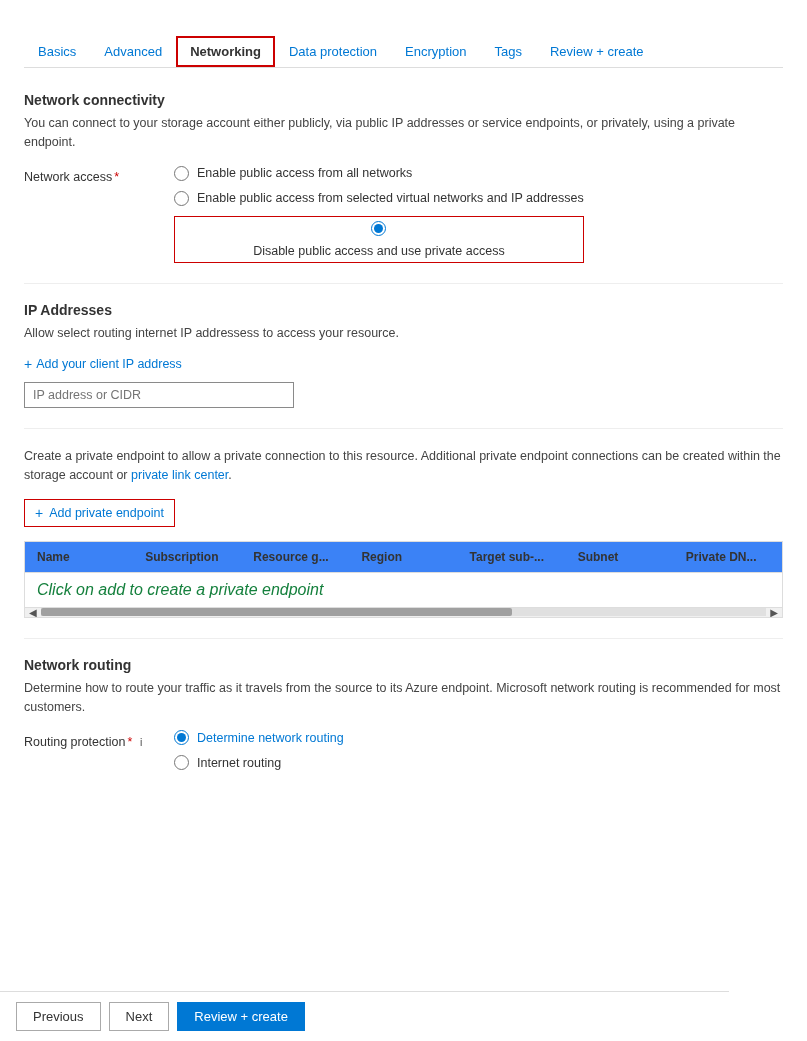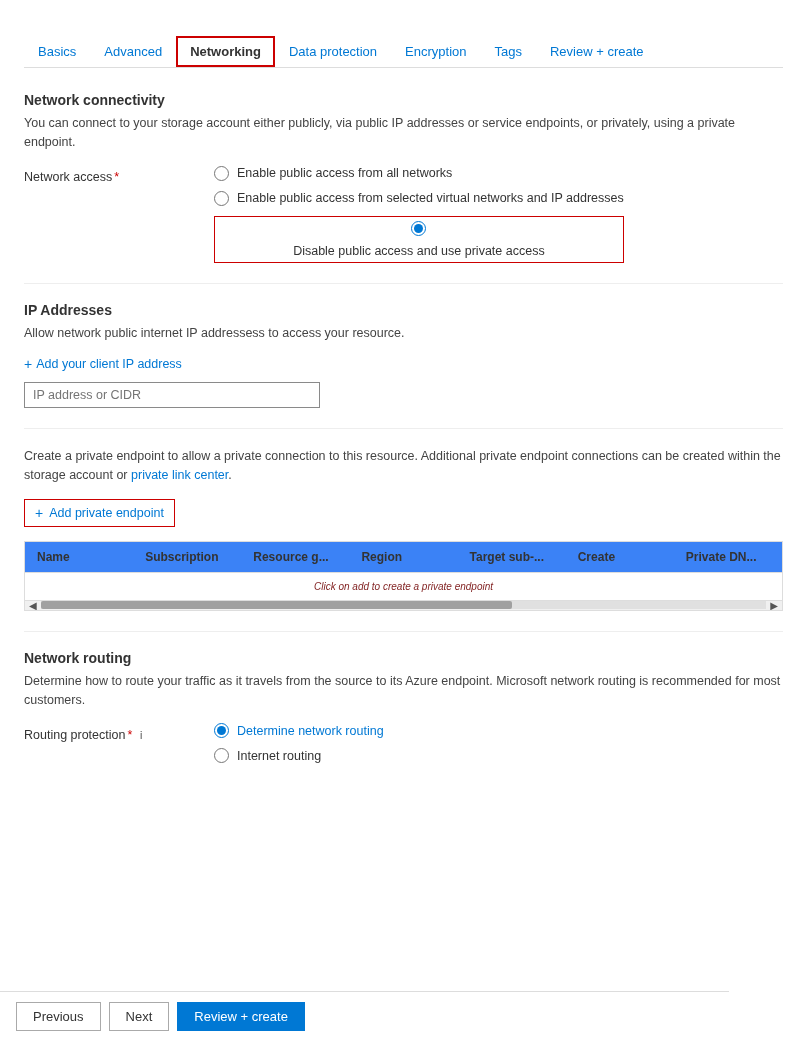--- a/index.html
+++ b/index.html
@@ -83,21 +83,20 @@
       display: flex;
       flex-direction: column;
       gap: 10px;
     }
     .radio-item {
       display: flex;
       align-items: center;
       gap: 8px;
       font-size: 12.5px;
       cursor: pointer;
-      margin-left: 40px;
     }
     .radio-item input[type="radio"] {
       accent-color: #0078d4;
       width: 15px;
       height: 15px;
       cursor: pointer;
     }
     .radio-selected-box {
       border: 1.5px solid #c00;
       padding: 4px 8px;
@@ -123,21 +122,21 @@
     }
     .add-link .plus-icon {
       font-size: 14px;
       color: #0078d4;
       font-weight: 300;
     }
     .text-input {
       border: 1px solid #8a8a8a;
       padding: 5px 8px;
       font-size: 12.5px;
-      width: 296px;
+      width: 270px;
       outline: none;
       color: #aaa;
     }
     .table-container {
       margin-top: 10px;
       border: 1px solid #ddd;
       overflow: hidden;
     }
     .table-header {
       display: flex;
@@ -145,25 +144,25 @@
       border-bottom: 1px solid #ddd;
     }
     .table-header-cell {
       font-size: 12px;
       font-weight: 600;
       color: #333;
       padding: 8px 12px;
       flex: 1;
     }
     .table-empty-msg {
-      font-size: 10px;
-      color: #7f1d1d;
+      font-size: 16px;
+      color: #15803d;
       font-style: italic;
       padding: 8px 12px;
-      text-align: center;
+      text-align: left;
     }
     .scrollbar-area {
       background: #f0f0f0;
       height: 10px;
       position: relative;
       display: flex;
       align-items: center;
       border-top: 1px solid #ddd;
     }
     .scrollbar-track {
@@ -272,21 +271,21 @@
             <span>Disable public access and use private access</span>
           </label>
         </div>
       </div>
     </div>
 
     <hr class="divider">
 
     <div class="section ip-section">
       <div class="section-title">IP Addresses</div>
-      <div class="section-desc">Allow network public internet IP addressess to access your resource.</div>
+      <div class="section-desc">Allow select routing internet IP addressess to access your resource.</div>
       <div class="add-link">
         <span class="plus-icon">+</span>
         <span>Add your client IP address</span>
       </div>
       <input class="text-input" type="text" placeholder="IP address or CIDR" style="">
     </div>
 
     <hr class="divider">
 
     <div class="section">
@@ -299,21 +298,21 @@
         <span>Add private endpoint</span>
       </button>
 
       <div class="table-container">
         <div class="table-header">
           <div class="table-header-cell">Name</div>
           <div class="table-header-cell">Subscription</div>
           <div class="table-header-cell">Resource g...</div>
           <div class="table-header-cell">Region</div>
           <div class="table-header-cell">Target sub-...</div>
-          <div class="table-header-cell">Create</div>
+          <div class="table-header-cell">Subnet</div>
           <div class="table-header-cell">Private DN...</div>
         </div>
         <div class="table-empty-msg">Click on add to create a private endpoint</div>
         <div class="scrollbar-area">
           <span class="scroll-arrow">◀</span>
           <div class="scrollbar-track">
             <div class="scrollbar-thumb"></div>
           </div>
           <span class="scroll-arrow">▶</span>
         </div>

